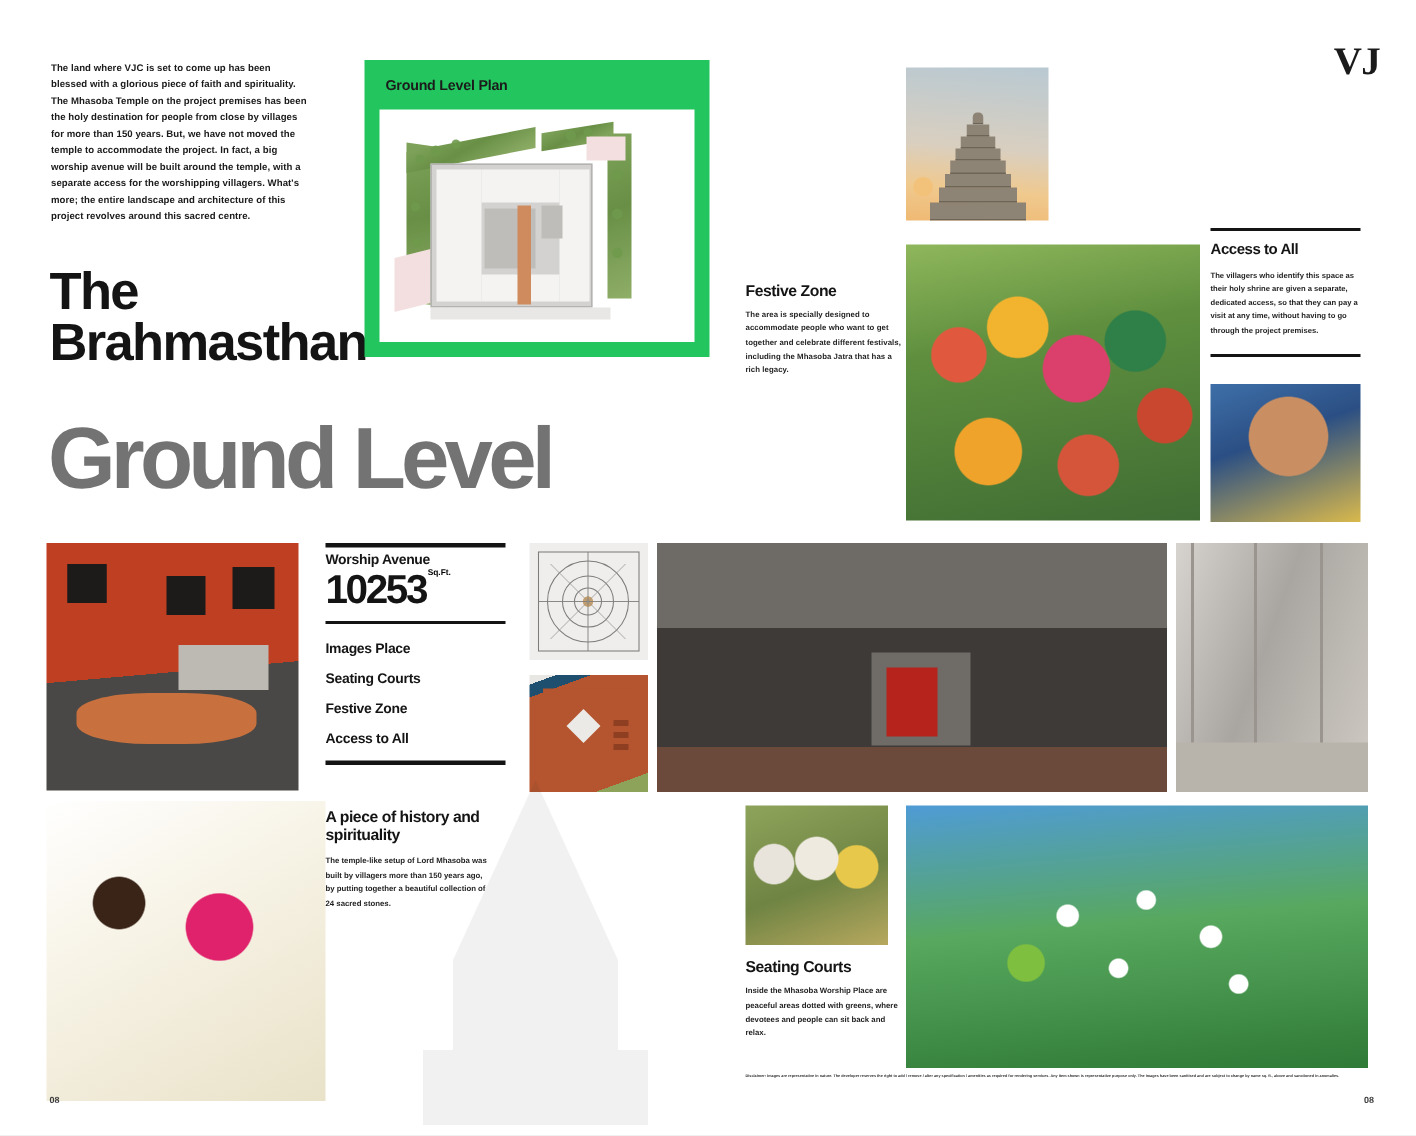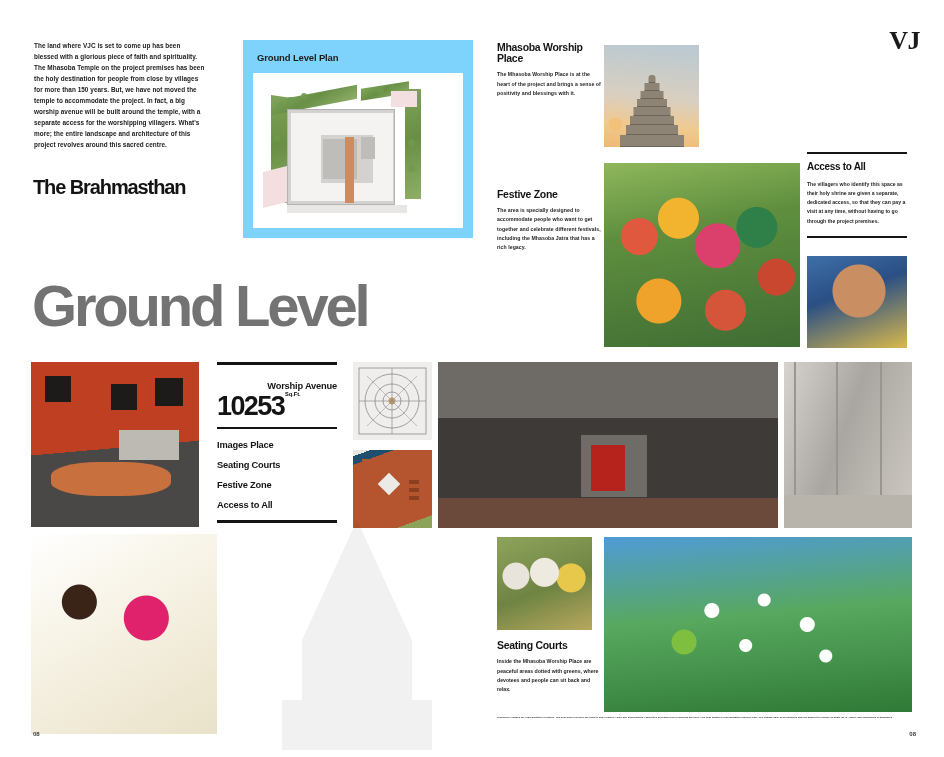--- a/index.html
+++ b/index.html
@@ -15,27 +15,27 @@
     background: #ffffff;
   }
   
   .intro-para {
     position: absolute; left: 34px; top: 40px; width: 172px;
     font-size: 6.4px; line-height: 1.72; color: #1a1a1a;
     font-weight: 700; letter-spacing: 0.05px;
   }
   .brahmasthan-title {
     position: absolute; left: 33px; top: 178px; width: 210px;
-    font-size: 20px; line-height: 0.97; font-weight: 700;
+    font-size: 35px; line-height: 0.97; font-weight: 700;
     letter-spacing: -1.1px; color: #141414;
   }
   
   .glp-card {
     position: absolute; left: 243px; top: 40px;
-    width: 230px; height: 198px; background: #7dd3fc;
+    width: 230px; height: 198px; background: #22c55e;
   }
   .glp-title {
     position: absolute; left: 14px; top: 12px;
     font-size: 9.5px; font-weight: 700; color: #1b1b1b;
     letter-spacing: -0.15px;
   }
   .glp-canvas {
     position: absolute; left: 10px; top: 33px;
     width: 210px; height: 155px; background: #ffffff;
   }
@@ -78,21 +78,21 @@
   
   .gl-headline {
     position: absolute; left: 32px; top: 277px;
     font-size: 58px; font-weight: 700; letter-spacing: -3.2px;
     color: #737373; line-height: 1;
   }
   
   .wa-col { position: absolute; left: 217px; top: 362px; width: 120px; }
   .wa-rule { height: 2.6px; background: #141414; width: 100%; }
   .wa-label { font-size: 9.3px; font-weight: 700; color: #151515;
-              margin-top: 16px; letter-spacing: -0.2px; text-align: right; }
+              margin-top: 3px; letter-spacing: -0.2px; }
   .wa-num { font-size: 27px; font-weight: 700; color: #141414;
             letter-spacing: -1.6px; line-height: 1.12; position: relative;
             display: inline-block; }
   .wa-sup { font-size: 5.6px; font-weight: 700; vertical-align: super;
             position: relative; top: -12px; left: 1px; letter-spacing: 0; }
   .wa-list-item { font-size: 9.3px; font-weight: 700; color: #151515;
                   letter-spacing: -0.2px; margin-bottom: 10px; }
   
   .bl-col { position: absolute; left: 217px; top: 540px; width: 110px; }
   .bl-h { font-size: 10.5px; font-weight: 700; line-height: 1.1;
@@ -221,24 +221,20 @@
       <div class="sp sp-tree" style="left:124px;top:14px;width:7px;height:7px;"></div>
       <div class="sp sp-tree" style="left:136px;top:12px;width:6px;height:6px;"></div>
       <div class="sp sp-tree" style="left:155px;top:40px;width:7px;height:7px;"></div>
       <div class="sp sp-tree" style="left:155px;top:66px;width:7px;height:7px;"></div>
       <div class="sp sp-tree" style="left:155px;top:92px;width:7px;height:7px;"></div>
       <div class="sp sp-tree" style="left:21px;top:62px;width:6px;height:6px;"></div>
       <div class="sp sp-tree" style="left:22px;top:86px;width:6px;height:6px;"></div>
     </div>
   </div>
 
-  <div class="mid-col" style="top:42px;">
-    <div class="mc-h">Mhasoba Worship Place</div>
-    <div class="mc-p">The Mhasoba Worship Place is at the heart of the project and brings a sense of positivity and blessings with it.</div>
-  </div>
 
 
   <div class="mid-col" style="top:189px;">
     <div class="mc-h">Festive Zone</div>
     <div class="mc-p">The area is specially designed to accommodate people who want to get together and celebrate different festivals, including the Mhasoba Jatra that has a rich legacy.</div>
   </div>
 
   <div class="ph ph-temple" style="left:604px;top:45px;width:95px;height:102px;">
     <div class="t-tier" style="bottom:0;width:64px;height:12px;"></div>
     <div class="t-tier" style="bottom:12px;width:52px;height:10px;"></div>
@@ -315,20 +311,24 @@
     <div class="wa-rule" style="margin-top:2px;"></div>
   </div>
 
   <svg class="watermark" viewBox="0 0 190 230">
     <polygon points="95,0 150,120 150,230 40,230 40,120" fill="#1a1a1a"></polygon>
     <rect x="20" y="180" width="150" height="50" fill="#1a1a1a"></rect>
   </svg>
 
   <div class="ph ph-couple" style="left:31px;top:534px;width:186px;height:200px;"></div>
 
+  <div class="bl-col">
+    <div class="bl-h">A piece of history and spirituality</div>
+    <div class="bl-p">The temple-like setup of Lord Mhasoba was built by villagers more than 150 years ago, by putting together a beautiful collection of 24 sacred stones.</div>
+  </div>
 
   <div class="ph ph-seniors" style="left:497px;top:537px;width:95px;height:93px;"></div>
   <div class="ph ph-flowers" style="left:604px;top:537px;width:308px;height:175px;"></div>
 
   <div class="sc-col">
     <div class="sc-h">Seating Courts</div>
     <div class="sc-p">Inside the Mhasoba Worship Place are peaceful areas dotted with greens, where devotees and people can sit back and relax.</div>
   </div>
 
   <div class="disclaimer">Disclaimer: Images are representative in nature. The developer reserves the right to add / remove / alter any specification / amenities as required for rendering services. Any item shown is representative purpose only. The images have been sanitised and are subject to change by name sq. ft., above and sanctioned in anomalies.</div>

